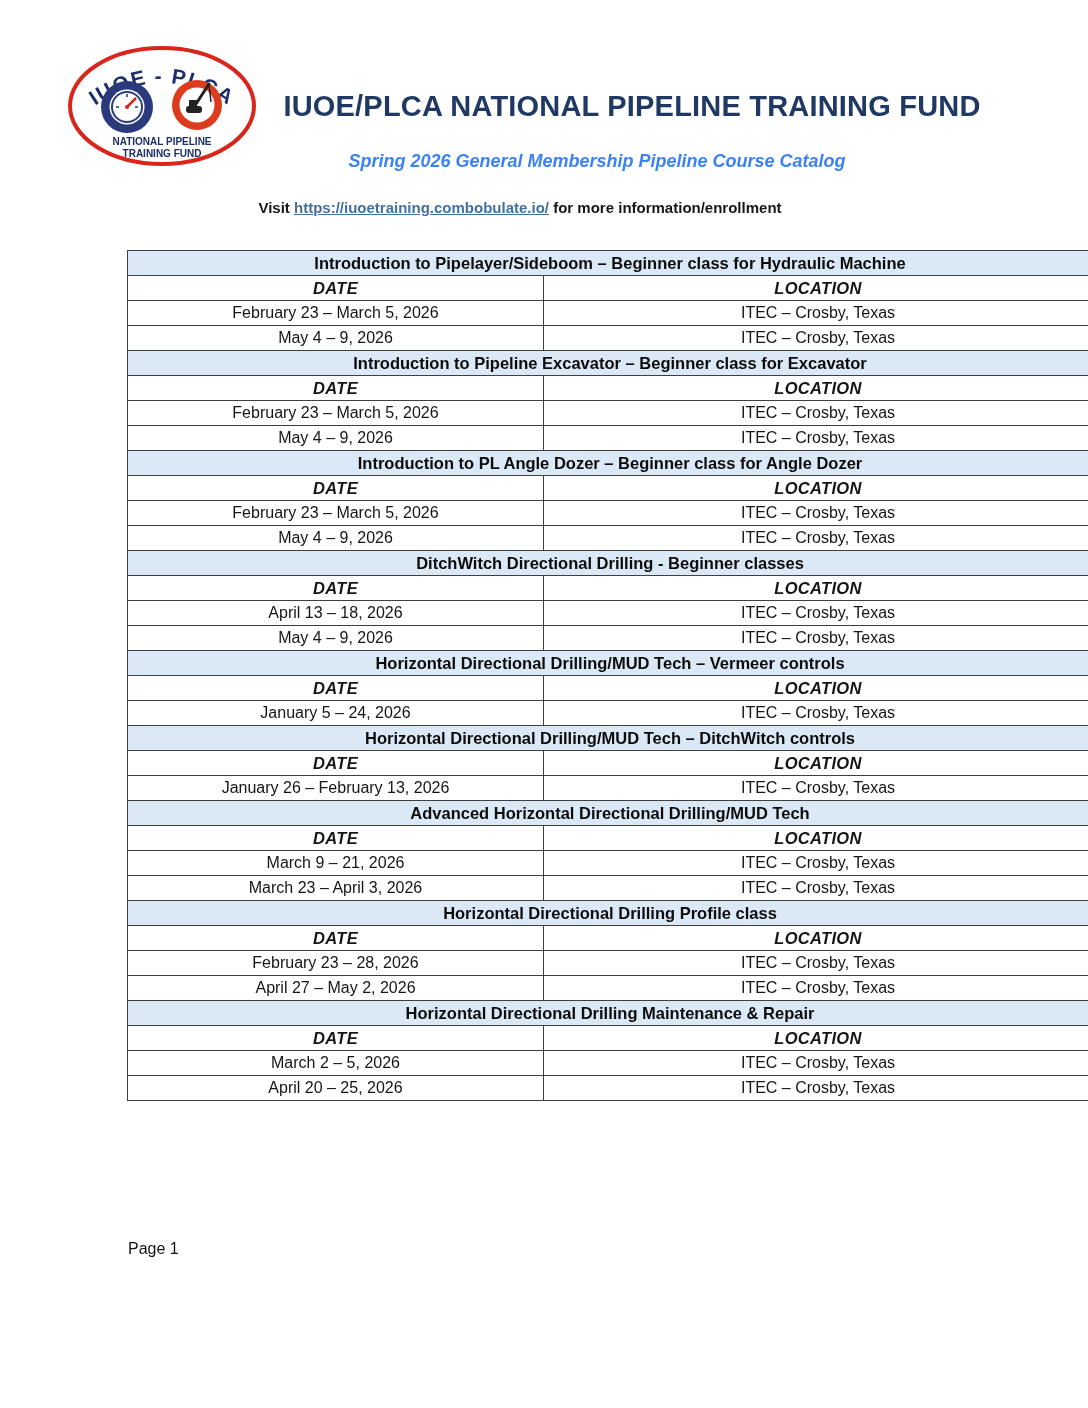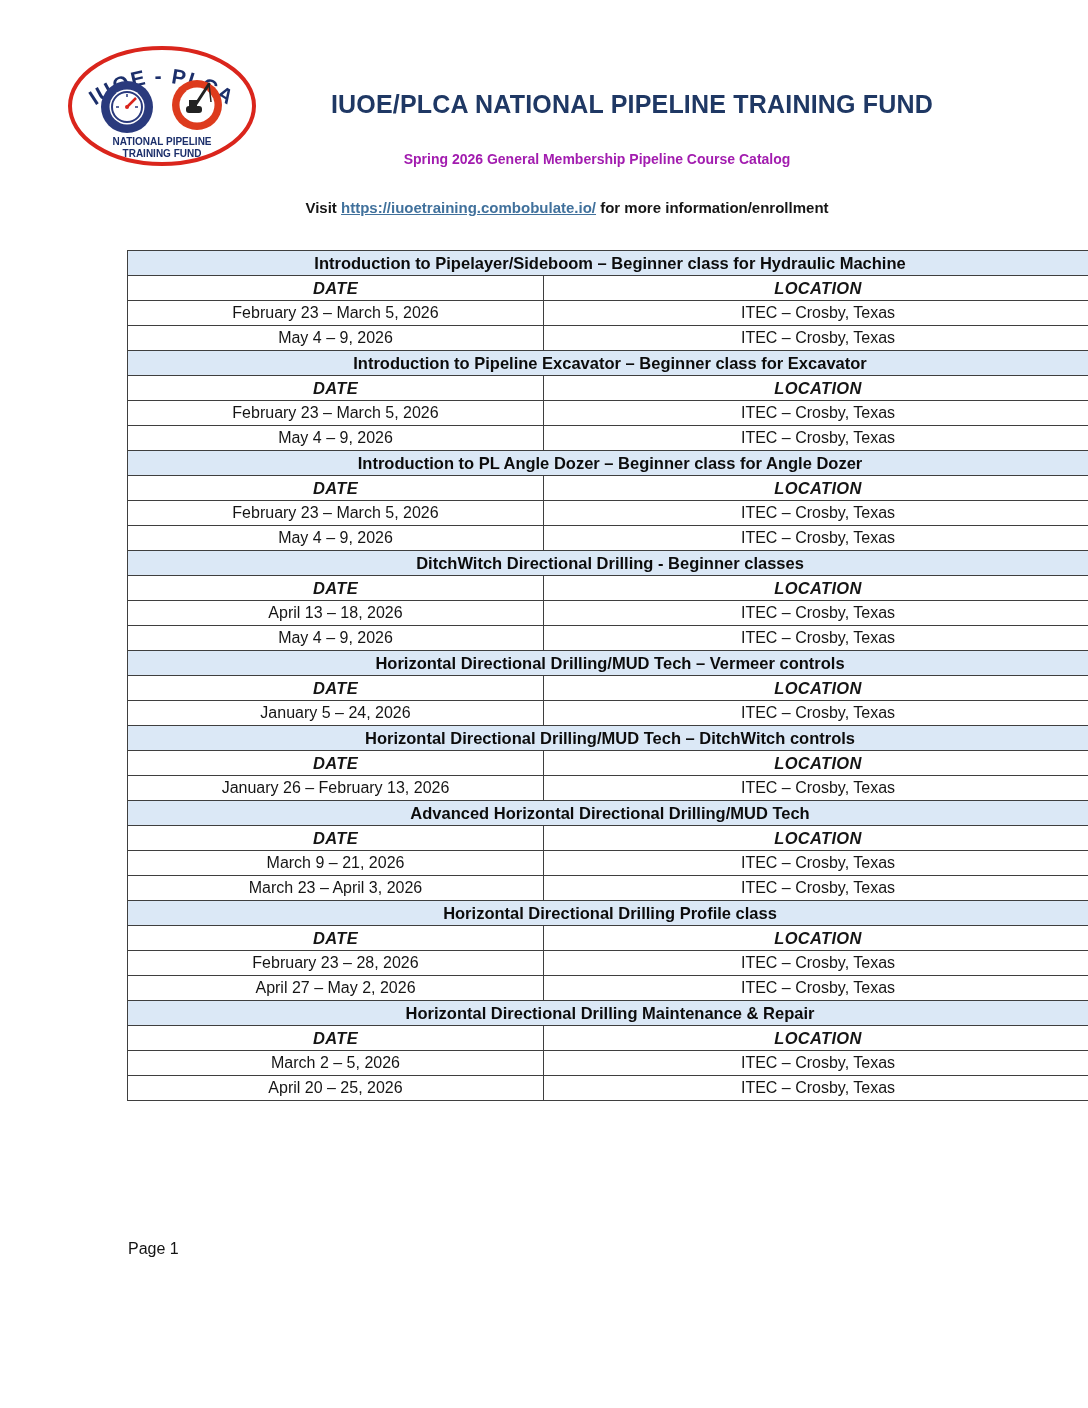--- a/index.html
+++ b/index.html
@@ -5,29 +5,29 @@
   * { margin:0; padding:0; box-sizing:border-box; }
   html,body { background:#ffffff; }
   body { font-family:"Liberation Sans", sans-serif; color:#111; }
   .page {
     position:relative; width:1088px; height:1408px; background:#fff; overflow:hidden;
   }
   
   .logo { position:absolute; left:66px; top:44px; width:192px; height:124px; }
   .doc-title {
     position:absolute; left:632px; top:90px; transform:translateX(-50%);
-    font-size:25px; font-weight:700; color:var(--title-navy, #1f3864); white-space:nowrap;
+    font-size:29px; font-weight:700; color:var(--title-navy, #1f3864); white-space:nowrap;
     letter-spacing:0.2px;
   }
   .doc-subtitle {
     position:absolute; left:597px; top:151px; transform:translateX(-50%);
-    font-size:14px; font-weight:700; color:#a21caf; white-space:nowrap;
+    font-size:18px; font-weight:700; color:#3b82f6; white-space:nowrap;font-style:italic;
   }
   .visit-line {
-    position:absolute; left:567px; top:199px; transform:translateX(-50%);
+    position:absolute; left:520px; top:199px; transform:translateX(-50%);
     font-size:15px; font-weight:700; color:#161616; white-space:nowrap;
   }
   .visit-line a {
     color:var(--link-blue, #41719c); text-decoration:underline; font-weight:700; cursor:pointer;
   }
   
   table.catalog {
     position:absolute; left:127px; top:250px; width:966px;
     border-collapse:collapse; table-layout:fixed;
   }

